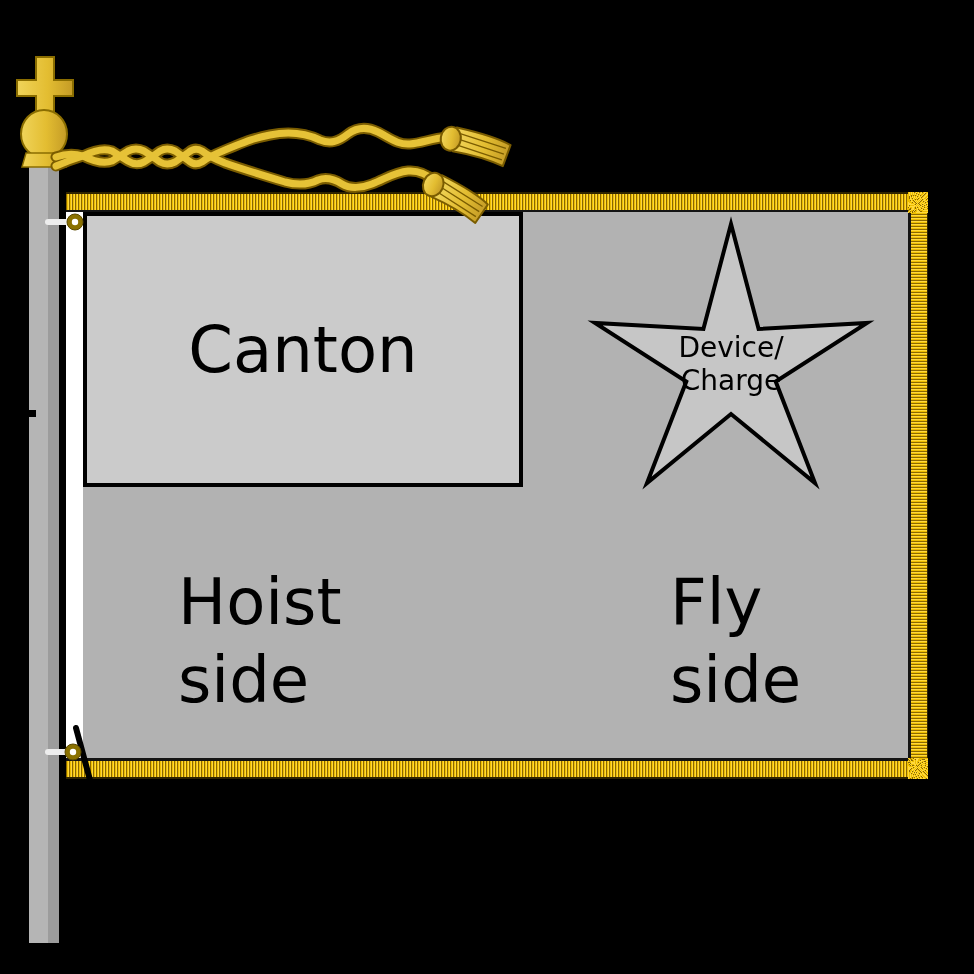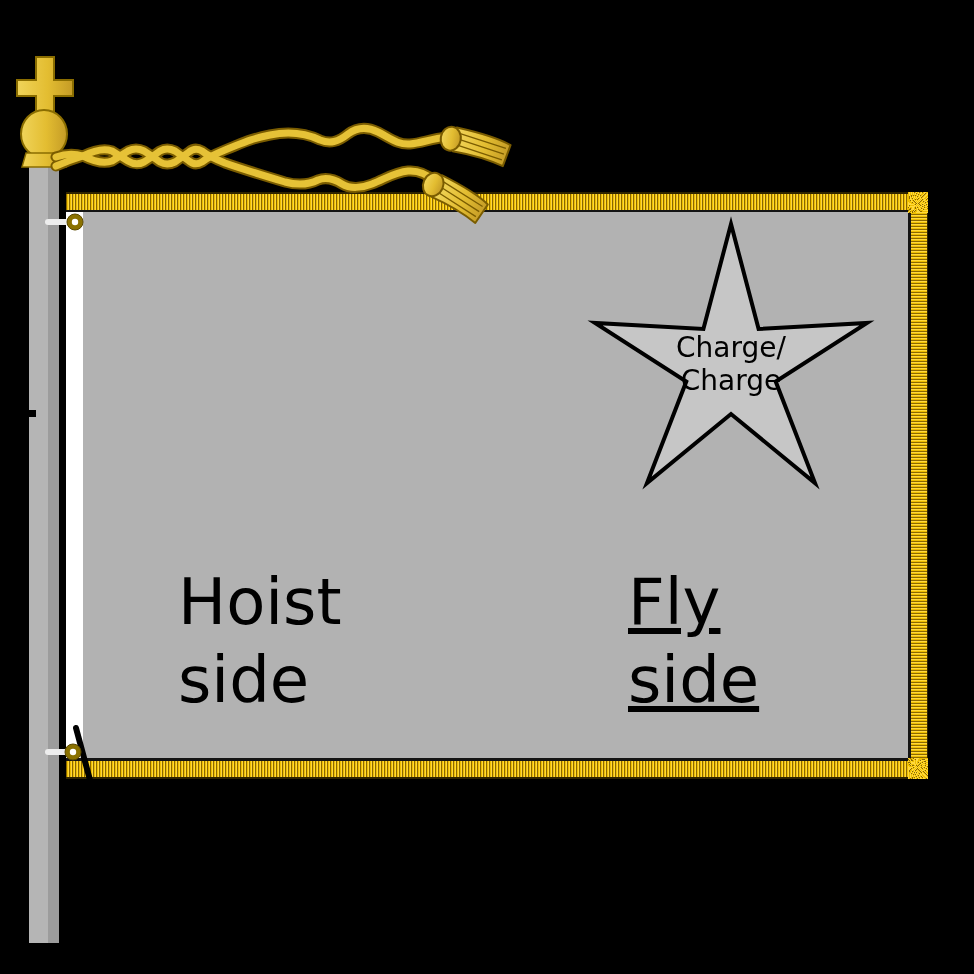--- a/index.html
+++ b/index.html
@@ -43,21 +43,21 @@
   .hoist-line{left:62px;top:212px;width:4px;height:567px;background:#000;}
   .canton{
     left:83px;top:212px;width:440px;height:275px;box-sizing:border-box;
     background:#cbcbcb;border:4px solid #000;
     display:flex;align-items:center;justify-content:center;
   }
   
   .canton-label{font-size:64px;color:#000;}
   .big-label{position:absolute;font-size:64px;line-height:78px;color:#000;white-space:pre-line;margin-top:11px;}
   .hoist-label{left:178px;top:552px;}
-  .fly-label{left:628px;top:552px;text-decoration:underline;}
+  .fly-label{left:670px;top:552px;}
   .device-label{
     position:absolute;left:631px;top:331px;width:200px;text-align:center;
     font-size:28px;line-height:33px;color:#000;white-space:pre-line;
   }
   svg{position:absolute;left:0;top:0;}
 </style>
 </head>
 <body>
 
 <div class="stage">
@@ -67,20 +67,23 @@
   <div class="abs fringe-top"></div>
   <div class="abs fringe-right"></div>
   <div class="abs fringe-bottom"></div>
   <div class="abs corner-tr"></div>
   <div class="abs corner-br"></div>
 
   <div class="abs flag-body"></div>
   <div class="abs sleeve"></div>
   <div class="abs hoist-line"></div>
 
+  <div class="abs canton">
+    <span class="canton-label">Canton</span>
+  </div>
 
   <svg width="974" height="974" viewBox="0 0 974 974">
     <defs>
       <linearGradient id="gold" x1="0" y1="0" x2="1" y2="0">
         <stop offset="0" stop-color="#f0d45a"></stop>
         <stop offset="0.55" stop-color="#e3bd31"></stop>
         <stop offset="1" stop-color="#c49b26"></stop>
       </linearGradient>
     </defs>
 
@@ -120,16 +123,16 @@
     <g>
       <circle cx="73" cy="752" r="8" fill="#8a7100" stroke="#5c4a00" stroke-width="1"></circle>
       <circle cx="73" cy="752" r="3.2" fill="#fff"></circle>
     </g>
   </svg>
 
   <div class="big-label hoist-label">Hoist
 side</div>
   <div class="big-label fly-label">Fly
 side</div>
-  <div class="device-label">Charge/
+  <div class="device-label">Device/
 Charge</div>
 
 </div>
 
 </body></html>

